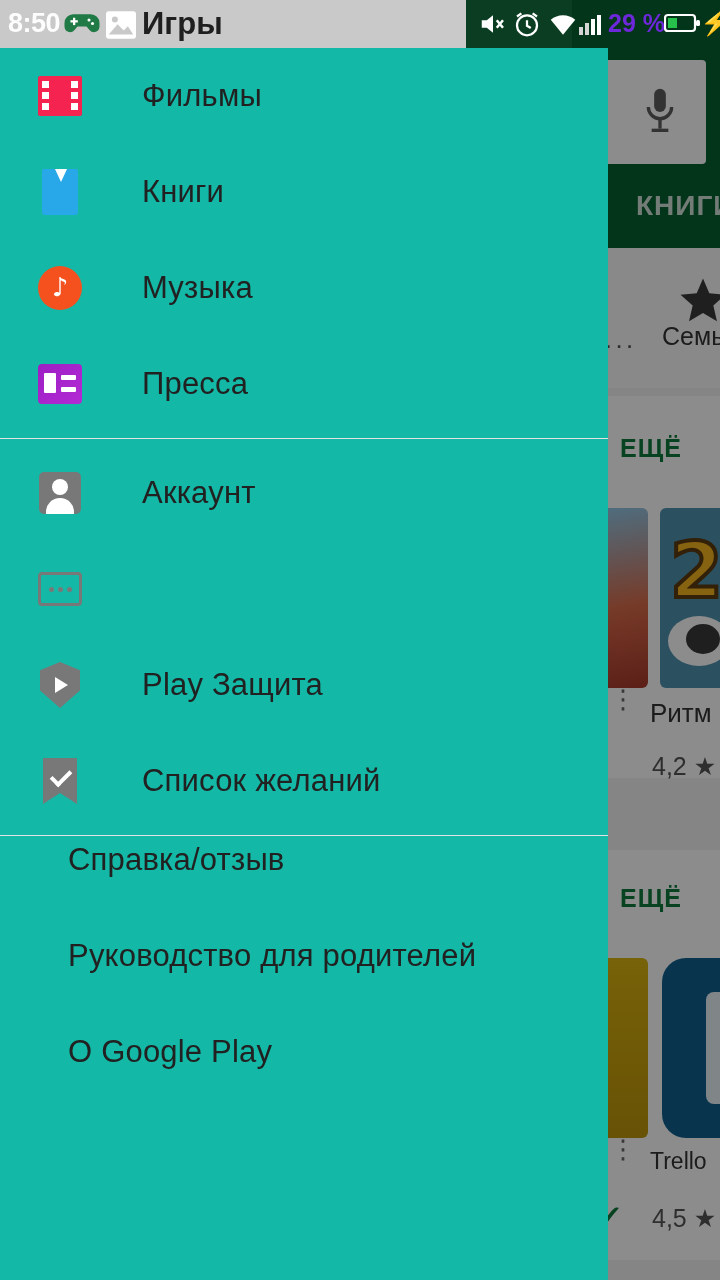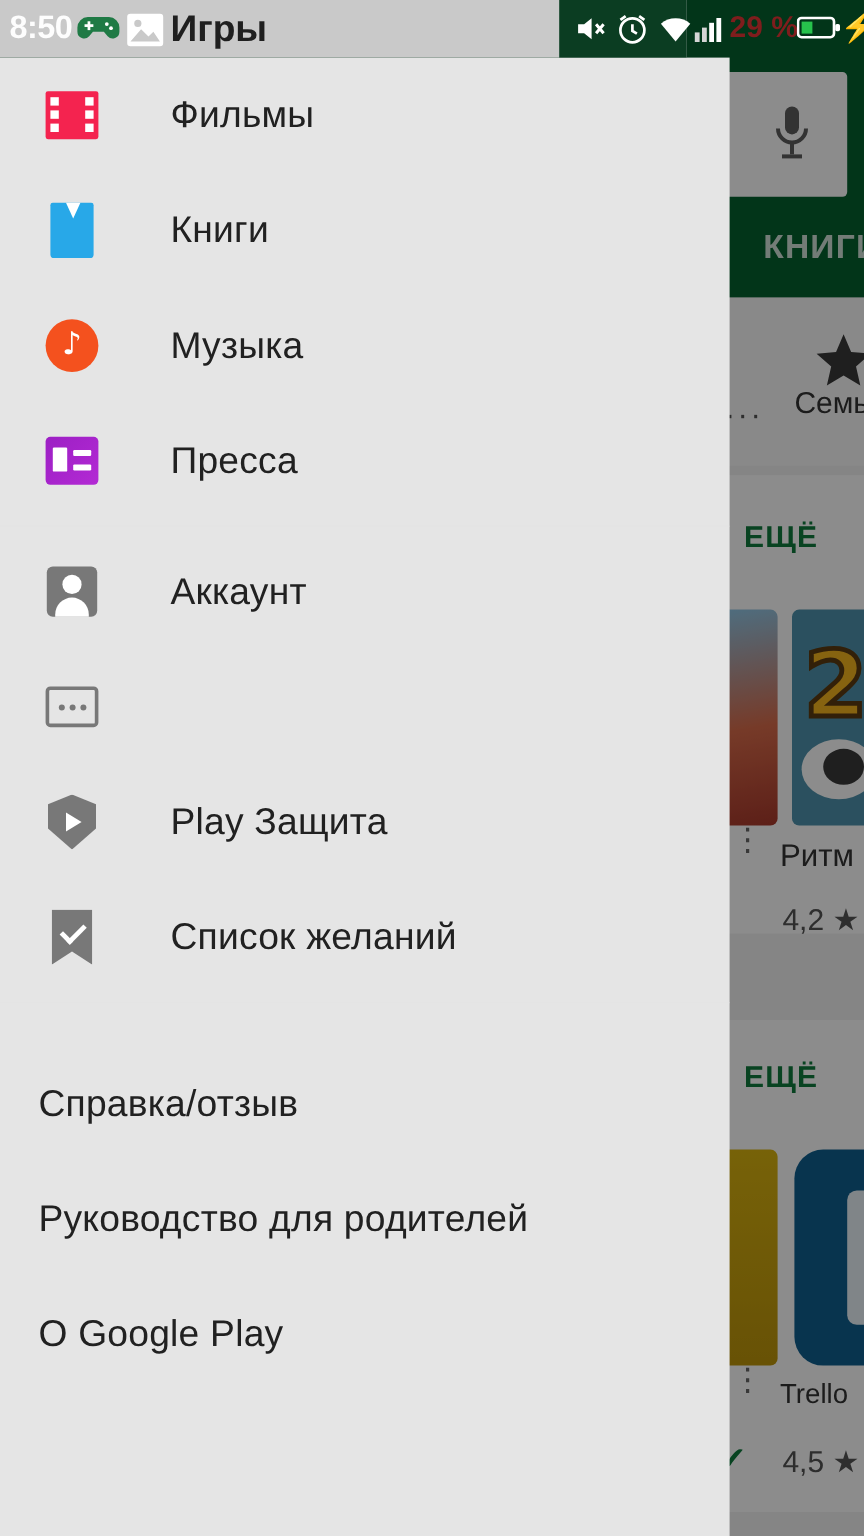--- a/index.html
+++ b/index.html
@@ -191,34 +191,34 @@
     position: absolute; left: 142px; top: 6px;
     color: #1f1f1f; font-size: 31px; font-weight: bold;
   }
   .sb-ic { position: absolute; top: 9px; }
   #sb-mute { left: 478px; }
   #sb-alarm { left: 512px; }
   #sb-wifi { left: 548px; }
   #sb-signal { left: 578px; }
   #sb-batt-pct {
     position: absolute; left: 608px; top: 9px;
-    color: #7f1d1d; font-size: 25px; font-weight: bold;
+    color: #6d28d9; font-size: 25px; font-weight: bold;
     white-space: nowrap;
   }
   #sb-batt { left: 664px; }
   #sb-bolt {
     position: absolute; left: 700px; top: 8px;
     color: #ffffff; font-size: 25px; font-weight: bold;
   }
 
   
   #drawer {
     position: absolute; left: 0; top: 48px;
     width: 608px; height: 1232px;
-    background: #e5e5e5;
+    background: #14b8a6;
     z-index: 80;
     overflow: hidden;
   }
 
   .nav-item {
     position: relative;
     height: 96px;
     display: flex; align-items: center;
     cursor: pointer;
   }
@@ -235,22 +235,23 @@
     letter-spacing: 0.2px;
     white-space: nowrap;
   }
   .nav-divider {
     height: 1px;
     background: #e4e4e4;
     margin: 6px 0;
   }
   .nav-item-plain {
     height: 96px;
-    display: flex; align-items: flex-end;
+    display: flex; align-items: flex-start;
     cursor: pointer;
+    padding-left: 36px;
   }
   .nav-item-plain .nav-label {
     margin-left: 32px;
     font-size: 31px;
     color: #212121;
   }
 
   
   .ic-film {
     width: 44px; height: 40px; background: #f4234f;

